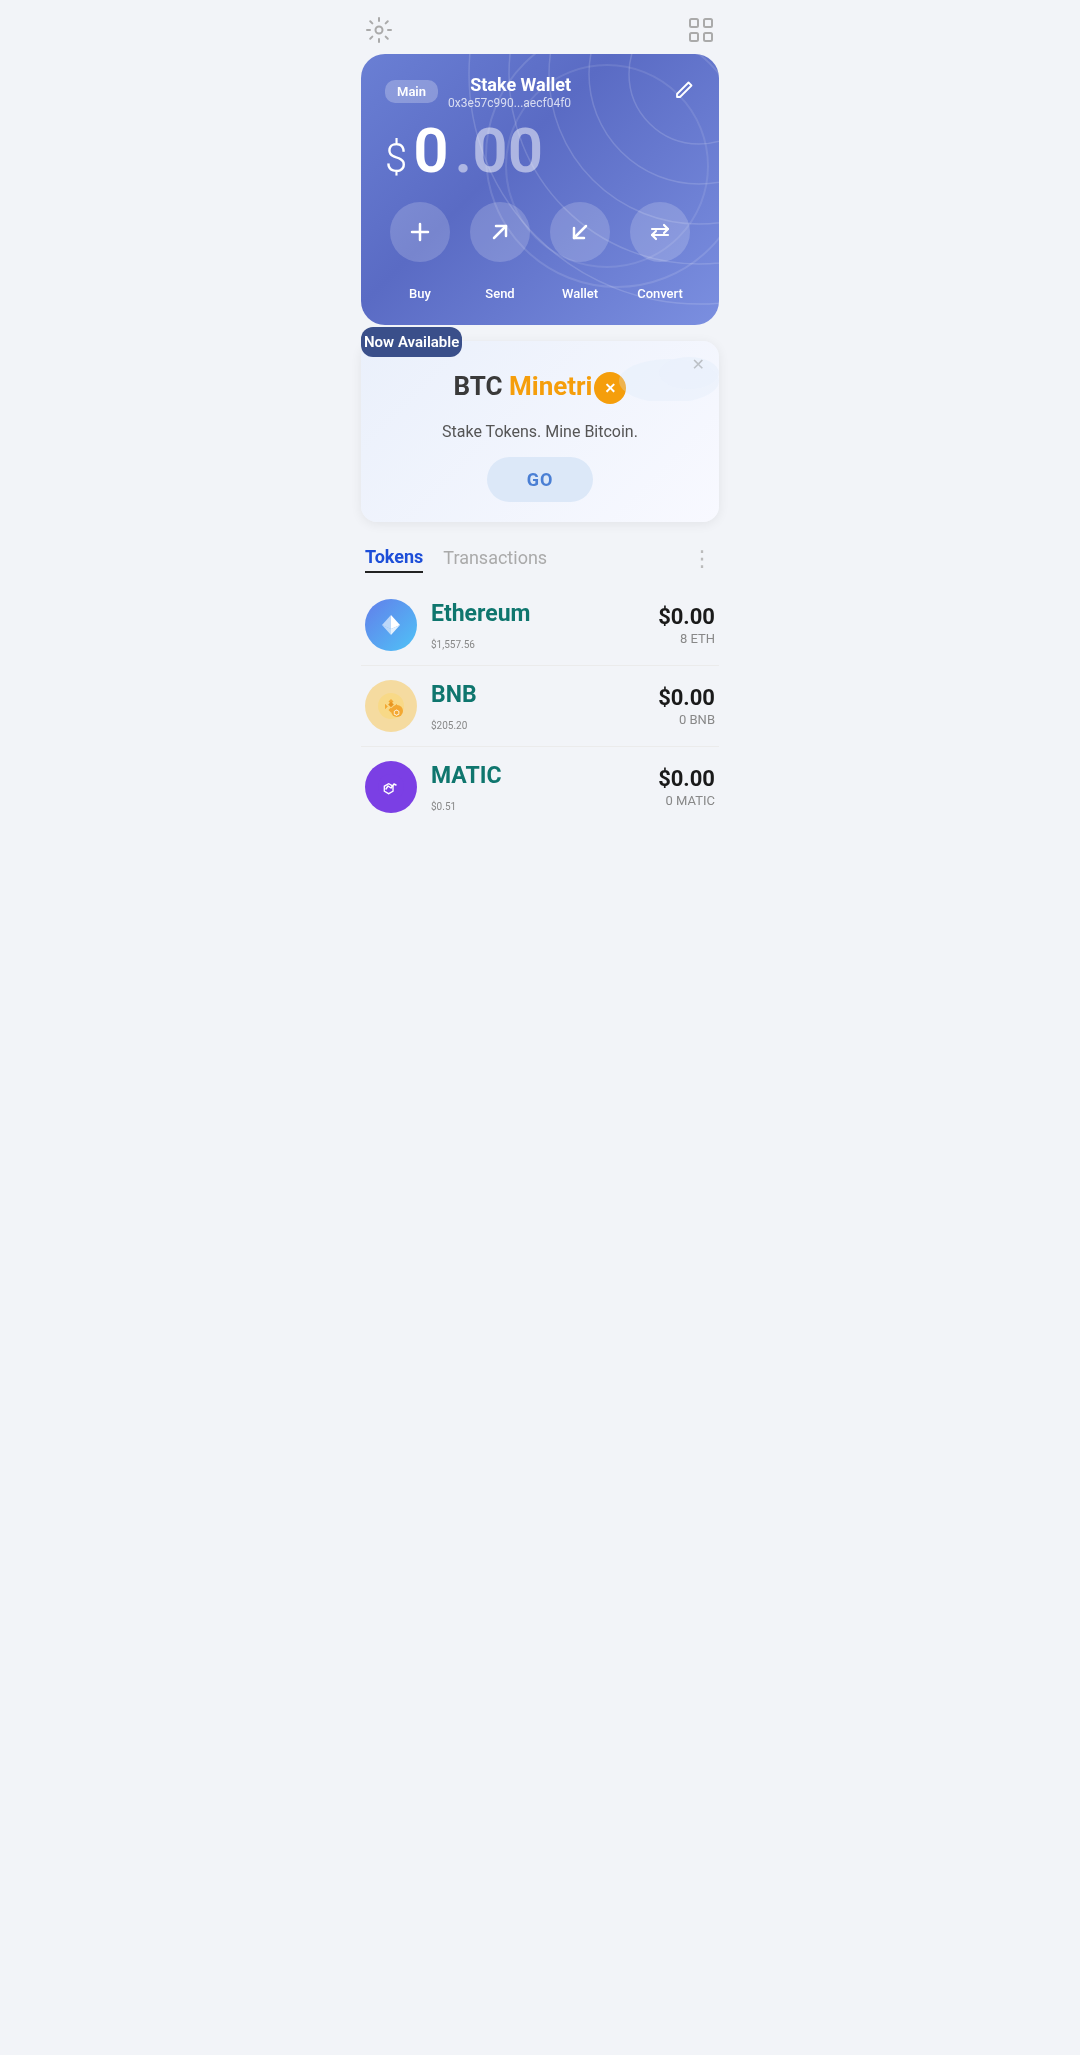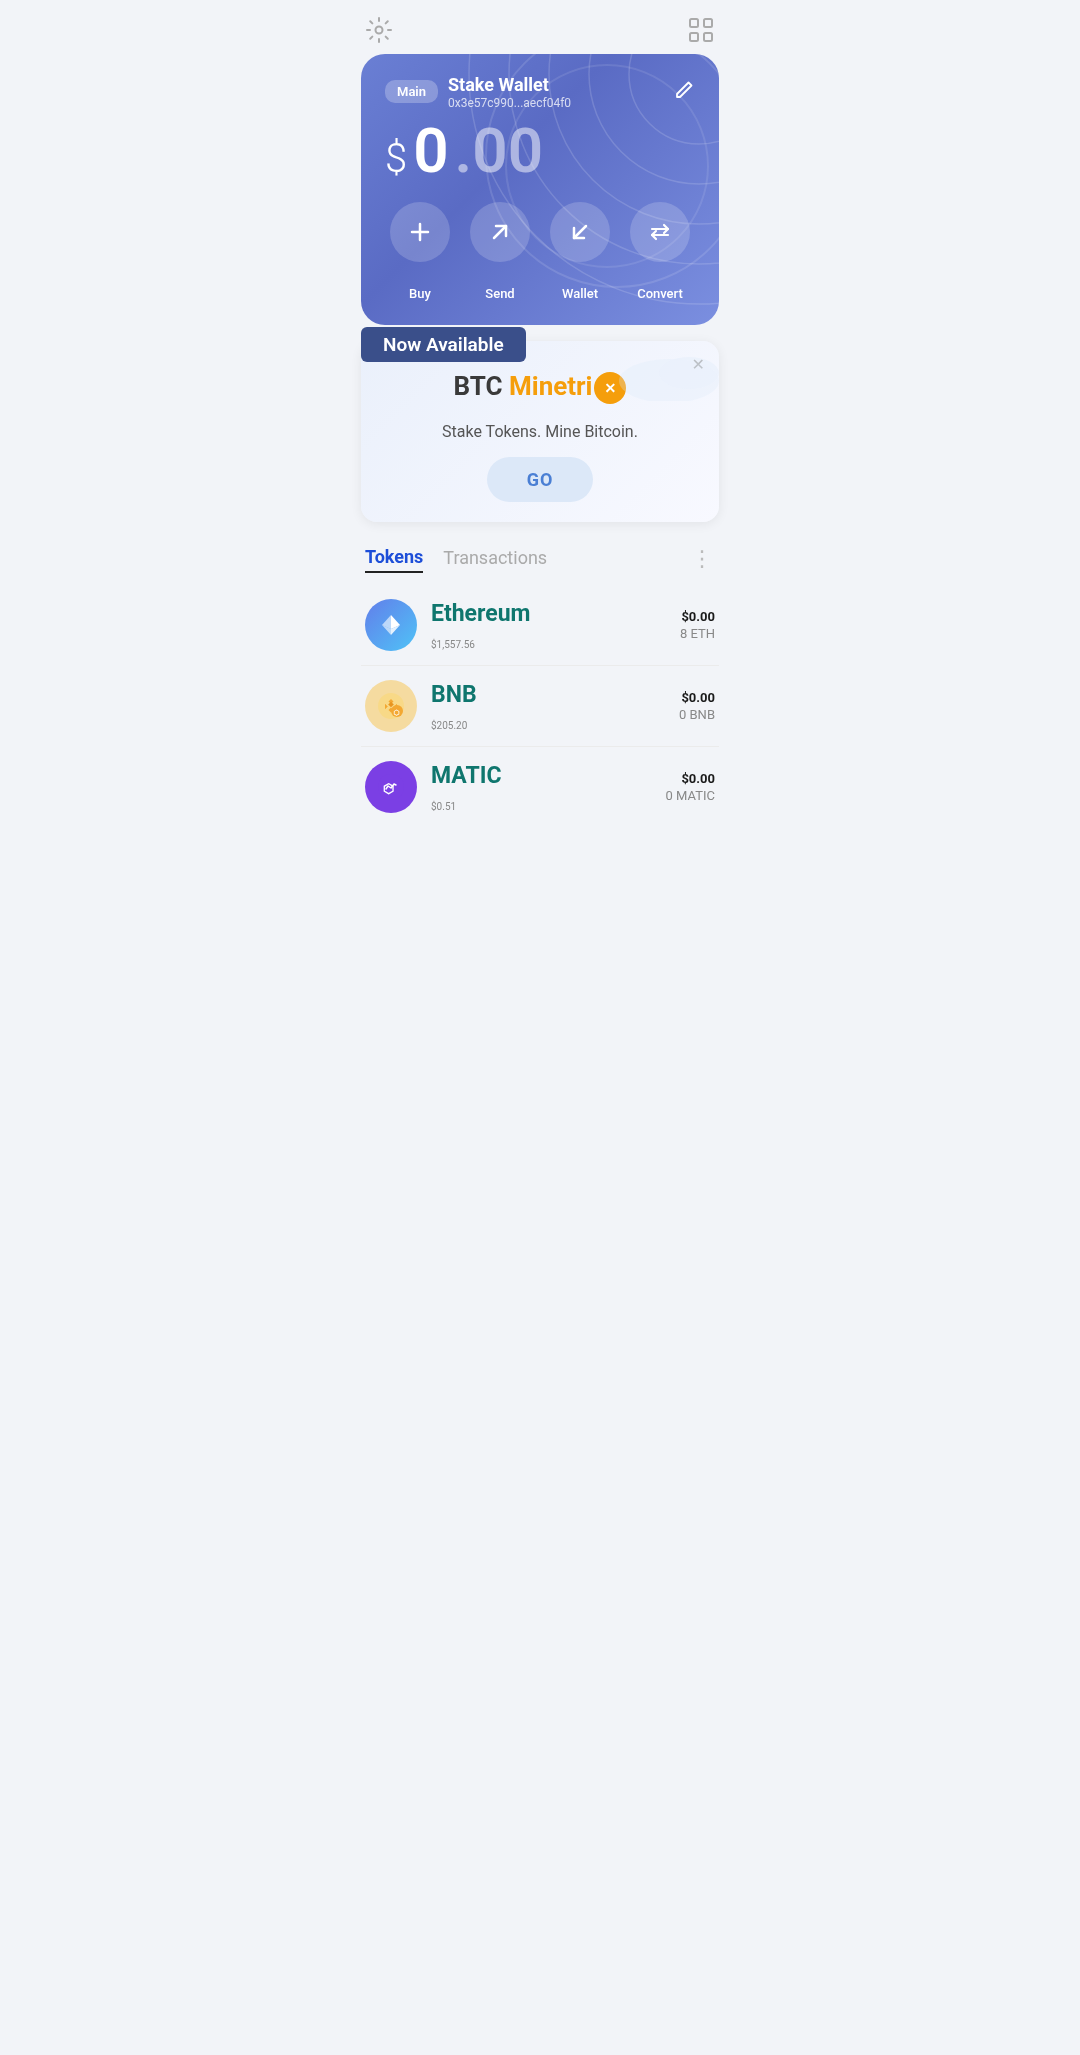--- a/index.html
+++ b/index.html
@@ -31,20 +31,21 @@
     
     .wallet-card {
       margin: 0 16px 16px;
       background: linear-gradient(135deg, #6a7fd4 0%, #5a6bc4 40%, #7b8fe0 100%);
       border-radius: 24px;
       padding: 20px 24px 24px;
       color: white;
       position: relative;
       overflow: hidden;
       min-height: 220px;
+      text-align: right;
     }
     .wallet-card::before {
       content: '';
       position: absolute;
       top: -30px;
       right: -30px;
       width: 260px;
       height: 260px;
       border: 2px solid rgba(255,255,255,0.12);
       border-radius: 50%;
@@ -165,24 +166,24 @@
     .banner-wrapper {
       margin: 0 16px 16px;
       position: relative;
     }
     .now-available-tag {
       position: absolute;
       top: -14px;
       left: 0;
       background: #3a4f8a;
       color: white;
-      font-size: 19px;
+      font-size: 15px;
       font-weight: 600;
-      padding: 6px 22px;
-      border-radius: 6px;
+      padding: 6px 3px;
+      border-radius: 12px;
       z-index: 2;
     }
     .banner-card {
       background: linear-gradient(135deg, #eaf0fb 0%, #f8f9ff 100%);
       border-radius: 16px;
       padding: 30px 20px 20px;
       position: relative;
       overflow: hidden;
       box-shadow: 0 2px 12px rgba(0,0,0,0.07);
     }
@@ -303,21 +304,21 @@
       font-weight: 700;
       color: #0f766e;
     }
     .token-price {
       font-size: 10px;
       color: #888;
       margin-top: 12px;
     }
     .token-balance { text-align: right; }
     .token-usd {
-      font-size: 13px;
+      font-size: 22px;
       font-weight: 700;
       color: #1a1a1a;
     }
     .token-amount {
       font-size: 13px;
       color: #888;
       margin-top: 2px;
     }
 
     

